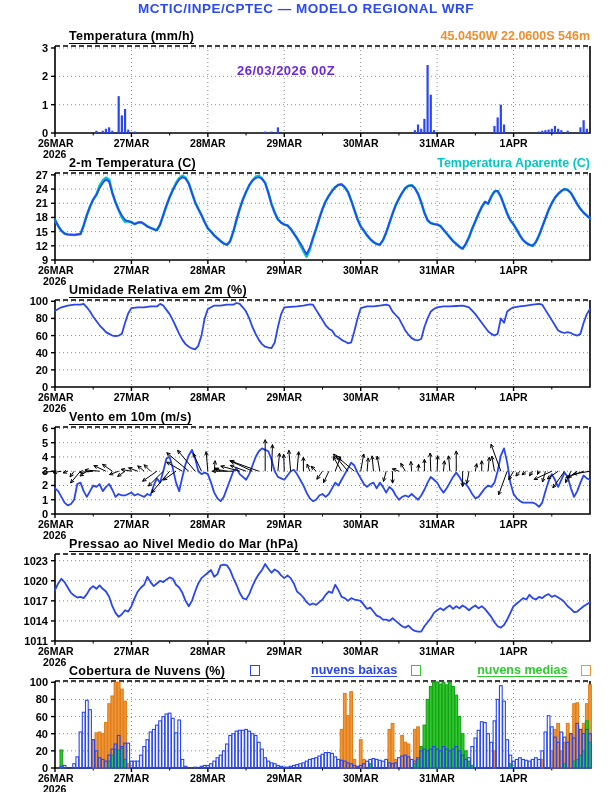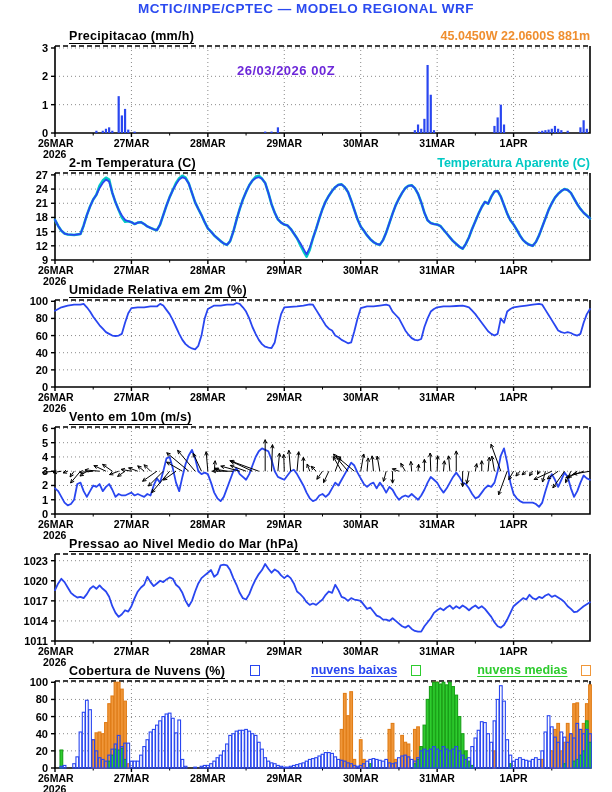--- a/index.html
+++ b/index.html
@@ -859,22 +859,22 @@
         <rect x="569.5428571428571" y="733.7142857142857" width="2.7" height="34.285714285714334" fill="none" stroke="#2946f0" stroke-width="1.1"></rect>
         <rect x="572.7273809523809" y="738" width="2.7" height="30" fill="none" stroke="#2946f0" stroke-width="1.1"></rect>
         <rect x="575.9119047619047" y="723.4285714285714" width="2.7" height="44.571428571428555" fill="none" stroke="#2946f0" stroke-width="1.1"></rect>
         <rect x="579.0964285714285" y="729.4285714285714" width="2.7" height="38.571428571428555" fill="none" stroke="#2946f0" stroke-width="1.1"></rect>
         <rect x="582.2809523809524" y="733.7142857142857" width="2.7" height="34.285714285714334" fill="none" stroke="#2946f0" stroke-width="1.1"></rect>
         <rect x="585.4654761904761" y="729.4285714285714" width="2.7" height="38.571428571428555" fill="none" stroke="#2946f0" stroke-width="1.1"></rect>
         <rect x="588.65" y="733.7142857142857" width="2.7" height="34.285714285714334" fill="none" stroke="#2946f0" stroke-width="1.1"></rect>
       </g>
     </svg>
 
-  <div class="ptitle" style="left:69px;top:29px;"><span class="u">Precipitacao (mm/h)</span></div>
-  <div class="rlabel" style="top: 29px; color: rgb(239, 142, 46);">45.0450W 22.0600S 881m</div>
+  <div class="ptitle" style="left:69px;top:29px;"><span class="u">Temperatura (mm/h)</span></div>
+  <div class="rlabel" style="top: 29px; color: rgb(239, 142, 46);">45.0450W 22.0600S 546m</div>
 
   <div class="ptitle" style="left:69px;top:156px;"><span class="u">2-m Temperatura (C)</span></div>
   <div class="rlabel" style="top: 156px; color: rgb(0, 201, 196);">Temperatura Aparente (C)</div>
 
   <div class="ptitle" style="left:69px;top:283px;"><span class="u">Umidade Relativa em 2m (%)</span></div>
 
   <div class="ptitle" style="left:69px;top:410px;"><span class="u">Vento em 10m (m/s)</span></div>
 
   <div class="ptitle" style="left:69px;top:537px;"><span class="u">Pressao ao Nivel Medio do Mar (hPa)</span></div>
 

